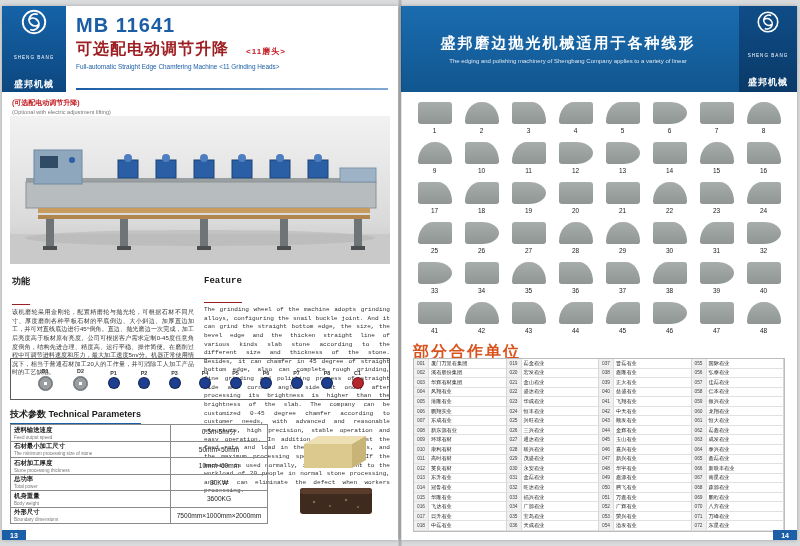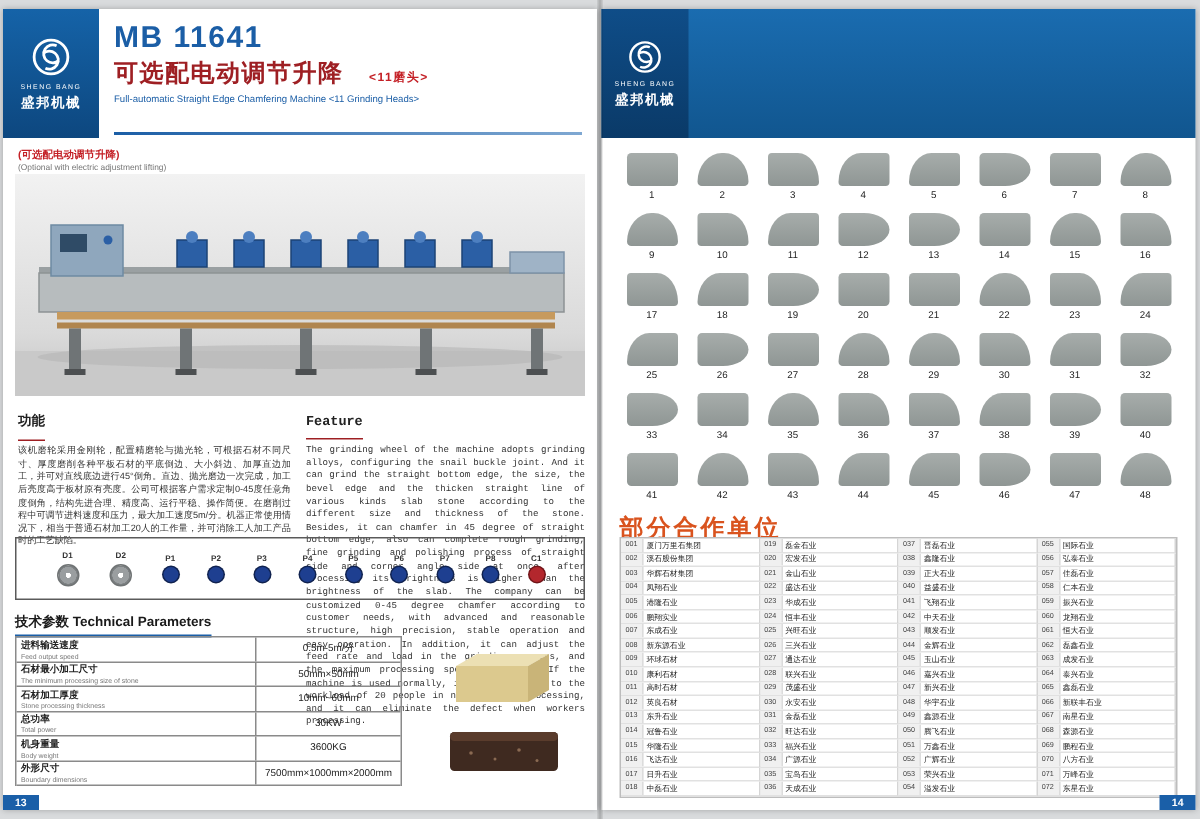--- a/index.html
+++ b/index.html
@@ -4,21 +4,21 @@
 <style>
   * { margin:0; padding:0; box-sizing:border-box; }
   body { font-family:"Liberation Sans", sans-serif; background:#b9bcbf; }
   .spread { position:relative; width:800px; height:546px; background:#d9dbdd; display:flex; overflow:hidden; }
   .page { position:relative; width:396px; height:534px; margin:6px 1px 6px 2px; background:#fff; box-shadow:0 0 4px rgba(0,0,0,.25); }
   .fold { position:absolute; left:398px; top:0; width:4px; height:100%;
           background:linear-gradient(90deg,rgba(0,0,0,.06),rgba(0,0,0,.22),rgba(0,0,0,.06)); z-index:5; }
 
   
   .logo-block { background:linear-gradient(180deg,#1563a8,#0d477f); color:#fff; display:flex; flex-direction:column;
-                align-items:center; justify-content:center; gap:2px; }
+                align-items:center; justify-content:center; gap:18px; }
   .logo-left { position:absolute; left:0; top:0; width:64px; height:86px; }
   .logo-brand-en { font-size:4.6px; letter-spacing:1px; }
   .logo-brand-cn { font-size:9px; font-weight:bold; letter-spacing:1px; }
 
   
   .l-header { position:absolute; left:74px; top:8px; width:312px; }
   .l-model { color:#1b5ea6; font-size:20px; font-weight:bold; letter-spacing:1px; }
   .l-title { color:#9e1f23; font-size:16px; font-weight:bold; margin-top:2px; letter-spacing:1px; }
   .l-title-suffix { color:#c42026; font-size:8px; font-weight:bold; margin-left:17px; }
   .l-subtitle { color:#1b5ea6; font-size:6.4px; margin-top:3px; }
@@ -27,21 +27,21 @@
   .l-optional { position:absolute; left:10px; top:92px; }
   .l-optional-cn { color:#c42026; font-size:7px; font-weight:bold; }
   .l-optional-en { color:#777; font-size:5.6px; margin-top:1px; }
 
   
   .photo { position:absolute; left:8px; top:110px; width:380px; height:148px; overflow:hidden; }
 
   
   .feat-cn { position:absolute; left:10px; top:264px; width:182px; }
   .feat-en { position:absolute; left:202px; top:264px; width:186px;font-family:Liberation Mono, monospace; }
-  .feat-title { font-size:9px; font-weight:bold; color:#222; border-bottom:1px solid #9e1f23; display:inline-block; padding-bottom:6px; margin-bottom:3px; }
+  .feat-title { font-size:9px; font-weight:bold; color:#222; border-bottom:1px solid #9e1f23; display:inline-block; padding-bottom:16px; margin-bottom:3px; }
   .feat-body { font-size:6.1px; line-height:1.42; color:#333; text-align:justify; }
 
   
   .grind-box { position:absolute; left:8px; top:352px; width:380px; height:42px; border:1px solid #5a5a5a; display:flex; align-items:stretch; }
   .grind-label { width:74px; border-right:1px solid #5a5a5a; display:flex; flex-direction:column; align-items:center; justify-content:center; background:#f4f4f4; }
   .grind-label-cn { font-size:8.5px; font-weight:bold; color:#222; }
   .grind-label-en { font-size:4.6px; color:#666; margin-top:2px; }
   .heads-row { flex:1; display:flex; align-items:center; justify-content:space-evenly; padding:0 6px; }
   .head { display:flex; flex-direction:column; align-items:center; gap:2px; }
   .head-label { font-size:5.4px; color:#333; font-weight:bold; }
@@ -298,20 +298,24 @@
           <circle cx="68" cy="77" r="1" fill="#8a6a52"></circle>
       </svg>
     </div>
 
     <div class="page-chip chip-left">13</div>
   </div>
 
   <div class="page">
 
     <div class="r-header">
+      <div class="r-header-text">
+        <div class="r-title">盛邦磨边抛光机械适用于各种线形</div>
+        <div class="r-subtitle">The edging and polishing machinery of Shengbang Company applies to a variety of linear</div>
+      </div>
       <div class="logo-block logo-right">
         <svg width="26" height="26" viewBox="0 0 40 40">
           <circle cx="20" cy="20" r="15" fill="none" stroke="#fff" stroke-width="2.5"></circle>
           <path d="M25 10 a8 8 0 1 0 2 13 M15 30 a8 8 0 1 0 -2 -13" fill="none" stroke="#fff" stroke-width="2.5"></path>
         </svg>
         <div class="logo-brand-en">SHENG BANG</div>
         <div class="logo-brand-cn">盛邦机械</div>
       </div>
     </div>
 

